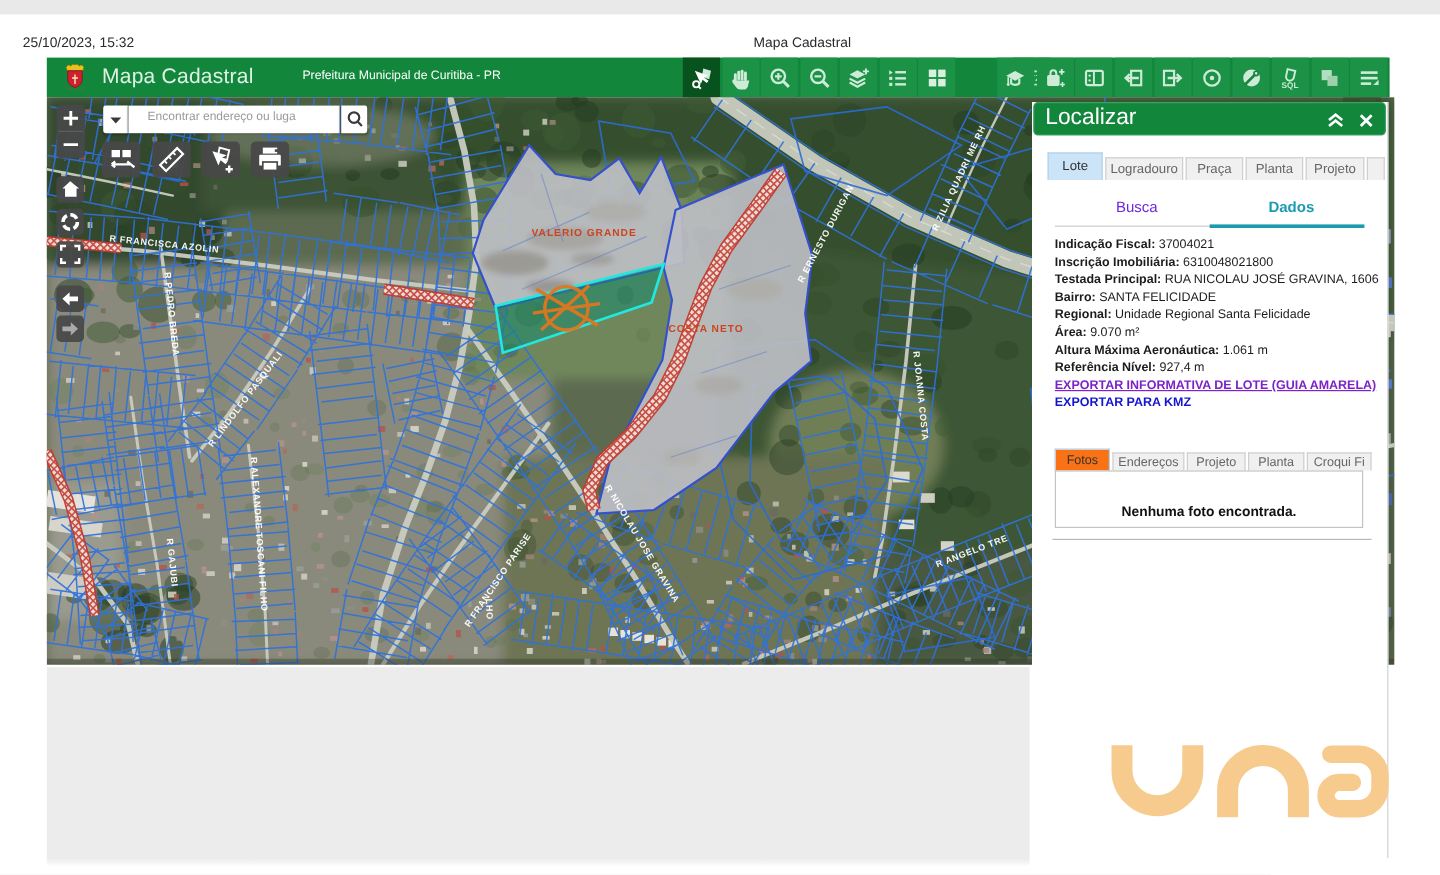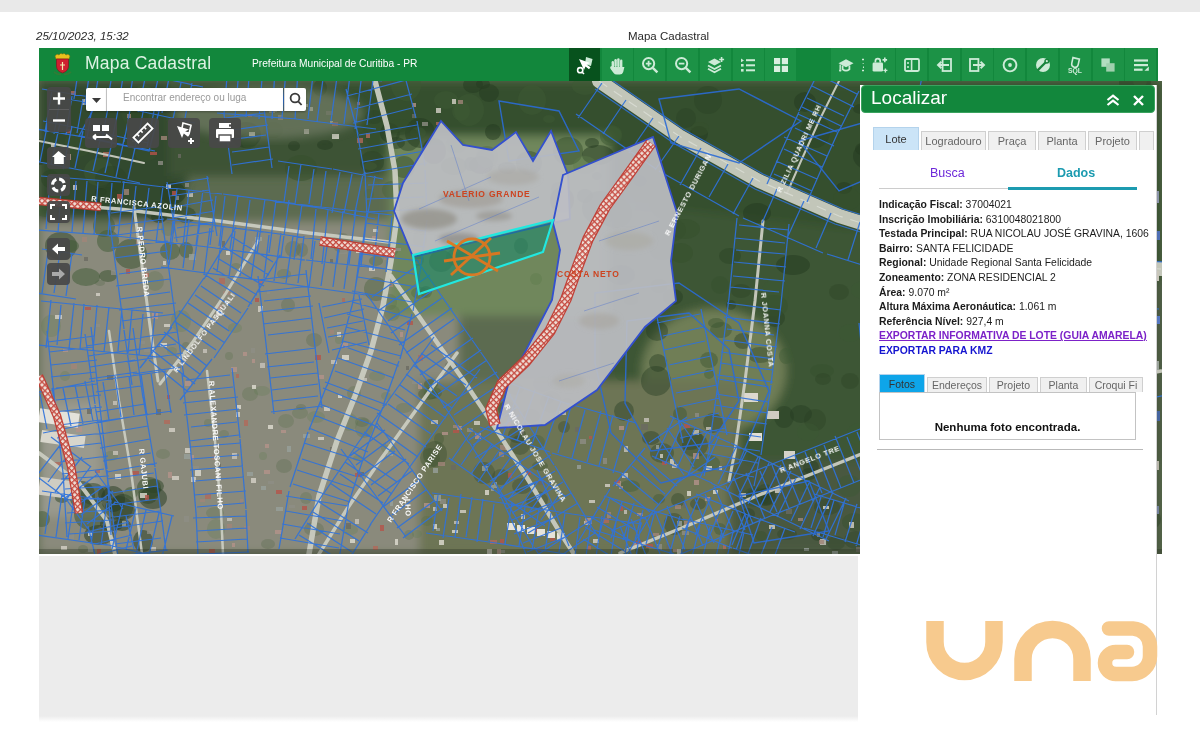--- a/index.html
+++ b/index.html
@@ -3,21 +3,21 @@
 <style>
 html,body{margin:0;padding:0;width:1200px;height:729px;background:#ffffff;overflow:hidden;}
 *{box-sizing:border-box;font-family:"Liberation Sans",sans-serif;}
 .abs{position:absolute;}
 .mapbtn{position:absolute;background:rgba(72,72,72,0.93);border-radius:4px;}
 </style></head>
 <body>
 
 <div class="abs" style="left:0;top:0;width:1200px;height:12px;background:#e9e9e9;"></div>
 
-<div class="abs" style="left:36px;top:30px;font-size:11.5px;color:#2a2a2a;font-style:italic;">25/10/2023, 15:32</div>
+<div class="abs" style="left:19px;top:30px;font-size:11.5px;color:#2a2a2a;">25/10/2023, 15:32</div>
 
 <div class="abs" style="left:628px;top:30px;font-size:11.5px;color:#2a2a2a;">Mapa Cadastral</div>
 
 <div class="abs" style="left:39px;top:48px;width:1119px;height:33px;background:#12873c;">
 
   <svg class="abs" style="left:12px;top:4px" width="23" height="25" viewBox="0 0 23 25">
     <path d="M4,4 q2,-3 4,-1 q1.5,-2.5 3.5,-1 q2,-1.5 3.5,1 q2,-2 4,1 l-1,3 h-13z" fill="#e8c11c" stroke="#7a6a10" stroke-width="0.5"></path>
     <path d="M5.5,7 h12 v7 q0,5 -6,7 q-6,-2 -6,-7z" fill="#cf2030" stroke="#8a1220" stroke-width="0.7"></path>
     <path d="M11.5,10 v8 M9,13 h5" stroke="#f3e9b0" stroke-width="1.2" fill="none"></path>
     <path d="M3,20 q4,3 7,2.2 M20,20 q-4,3 -7,2.2" stroke="#2f7d36" stroke-width="1.8" fill="none"></path>
@@ -1173,29 +1173,28 @@
   <div class="abs" style="left:197px;top:81px;font-size:12.5px;font-weight:bold;color:#1c9bb0;">Dados</div>
   <div class="abs" style="left:19px;top:103px;width:129px;height:1px;background:#cccccc;"></div>
   <div class="abs" style="left:148px;top:101.5px;width:129px;height:3px;background:#1c9bb0;"></div>
 
   <div class="abs" style="left:19px;top:113px;width:272px;font-size:10.4px;line-height:14.6px;color:#1c1c1c;white-space:nowrap;">
     <div><b>Indicação Fiscal:</b> 37004021</div>
     <div><b>Inscrição Imobiliária:</b> 6310048021800</div>
     <div><b>Testada Principal:</b> RUA NICOLAU JOSÉ GRAVINA, 1606</div>
     <div><b>Bairro:</b> SANTA FELICIDADE</div>
     <div><b>Regional:</b> Unidade Regional Santa Felicidade</div>
-    <div><b>Zoneamento:</b> ZONA RESIDENCIAL 2</div>
     <div><b>Área:</b> 9.070 m²</div>
     <div><b>Altura Máxima Aeronáutica:</b> 1.061 m</div>
     <div><b>Referência Nível:</b> 927,4 m</div>
     <div style="color:#7c22c8;font-weight:bold;text-decoration:underline;">EXPORTAR INFORMATIVA DE LOTE (GUIA AMARELA)</div>
     <div style="color:#1515d0;font-weight:bold;">EXPORTAR PARA KMZ</div>
   </div>
 
-  <div class="abs" style="left:19px;top:289px;width:46px;height:18px;background:#0ea5e9;border:1px solid #b4d3ec;border-bottom:none;font-size:10.5px;color:#333;text-align:center;line-height:18px;">Fotos</div>
+  <div class="abs" style="left:19px;top:289px;width:46px;height:18px;background:#f97316;border:1px solid #b4d3ec;border-bottom:none;font-size:10.5px;color:#333;text-align:center;line-height:18px;">Fotos</div>
 
   <div class="abs" style="left:67px;top:292px;width:60px;height:15px;background:#f0f0f0;border:1px solid #cfcfcf;border-bottom:none;font-size:10.5px;color:#666;text-align:center;line-height:15px;">Endereços</div>
 
   <div class="abs" style="left:129px;top:292px;width:49px;height:15px;background:#f0f0f0;border:1px solid #cfcfcf;border-bottom:none;font-size:10.5px;color:#666;text-align:center;line-height:15px;">Projeto</div>
 
   <div class="abs" style="left:180px;top:292px;width:47px;height:15px;background:#f0f0f0;border:1px solid #cfcfcf;border-bottom:none;font-size:10.5px;color:#666;text-align:center;line-height:15px;">Planta</div>
 
   <div class="abs" style="left:229px;top:292px;width:54px;height:15px;background:#f0f0f0;border:1px solid #cfcfcf;border-bottom:none;font-size:10.5px;color:#666;text-align:center;line-height:15px;overflow:hidden;">Croqui Fi</div>
 
   <div class="abs" style="left:19px;top:307px;width:257px;height:48px;border:1px solid #c3c3c3;">

